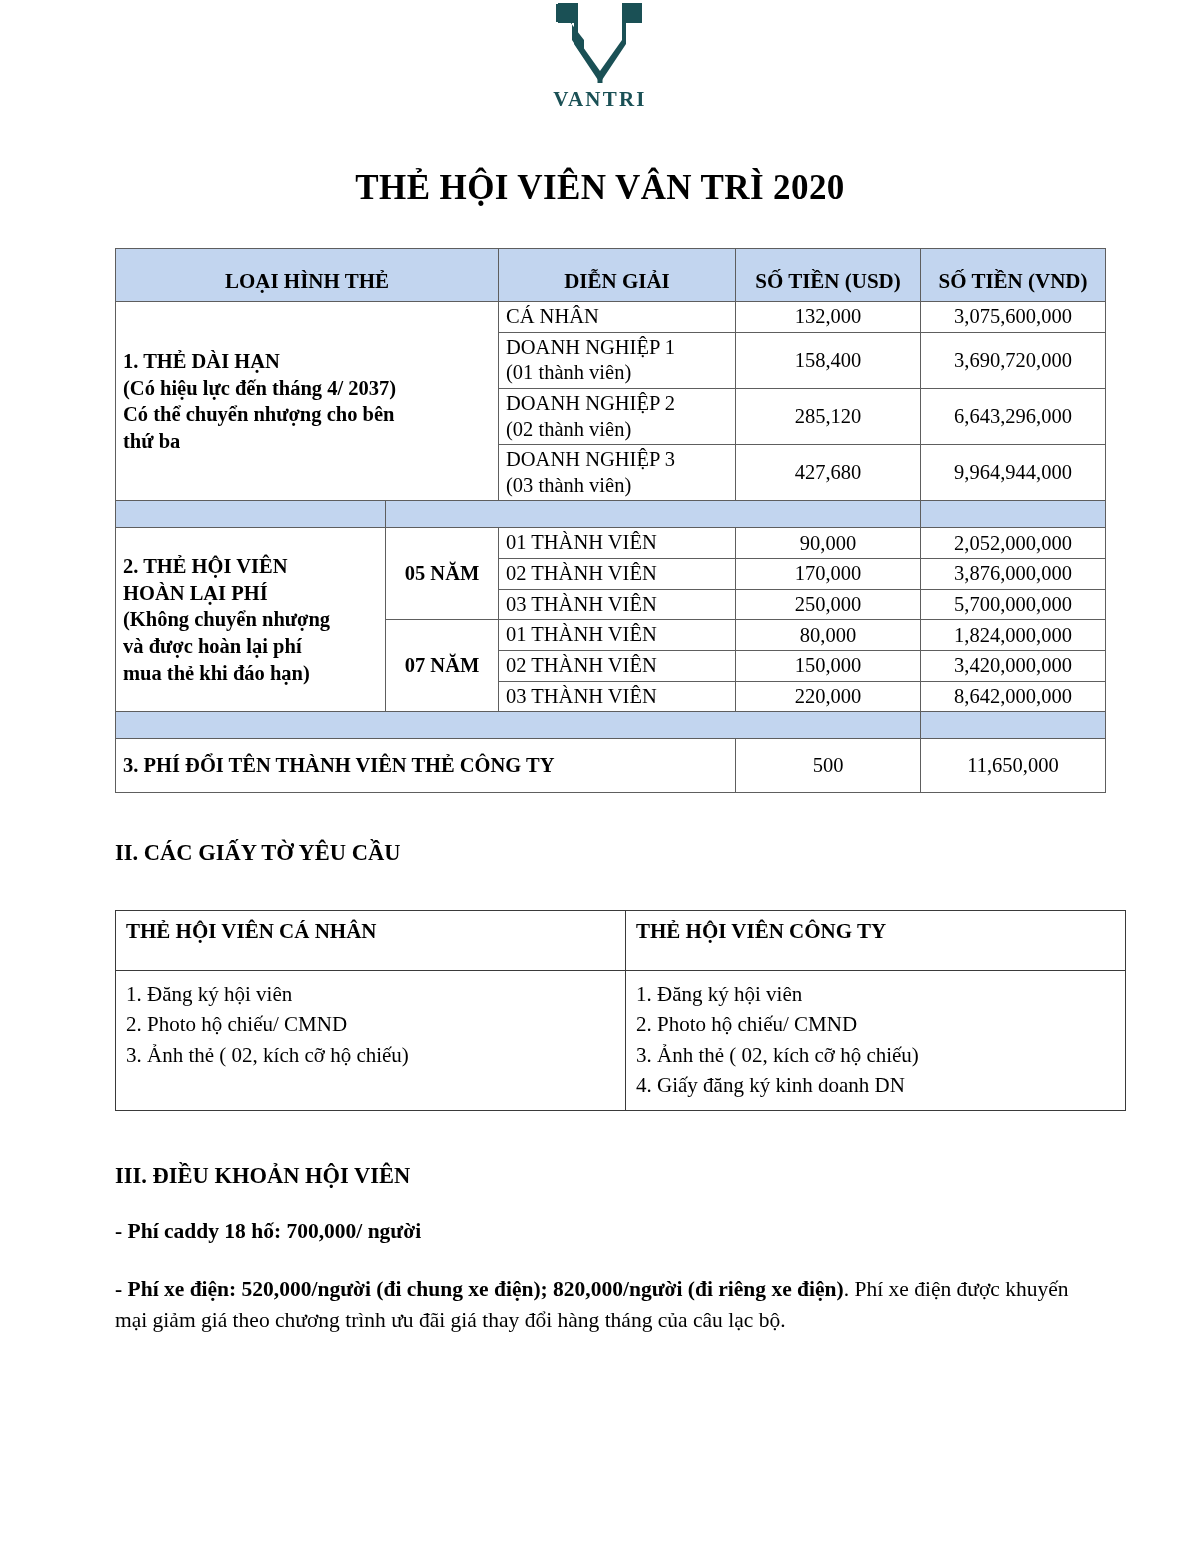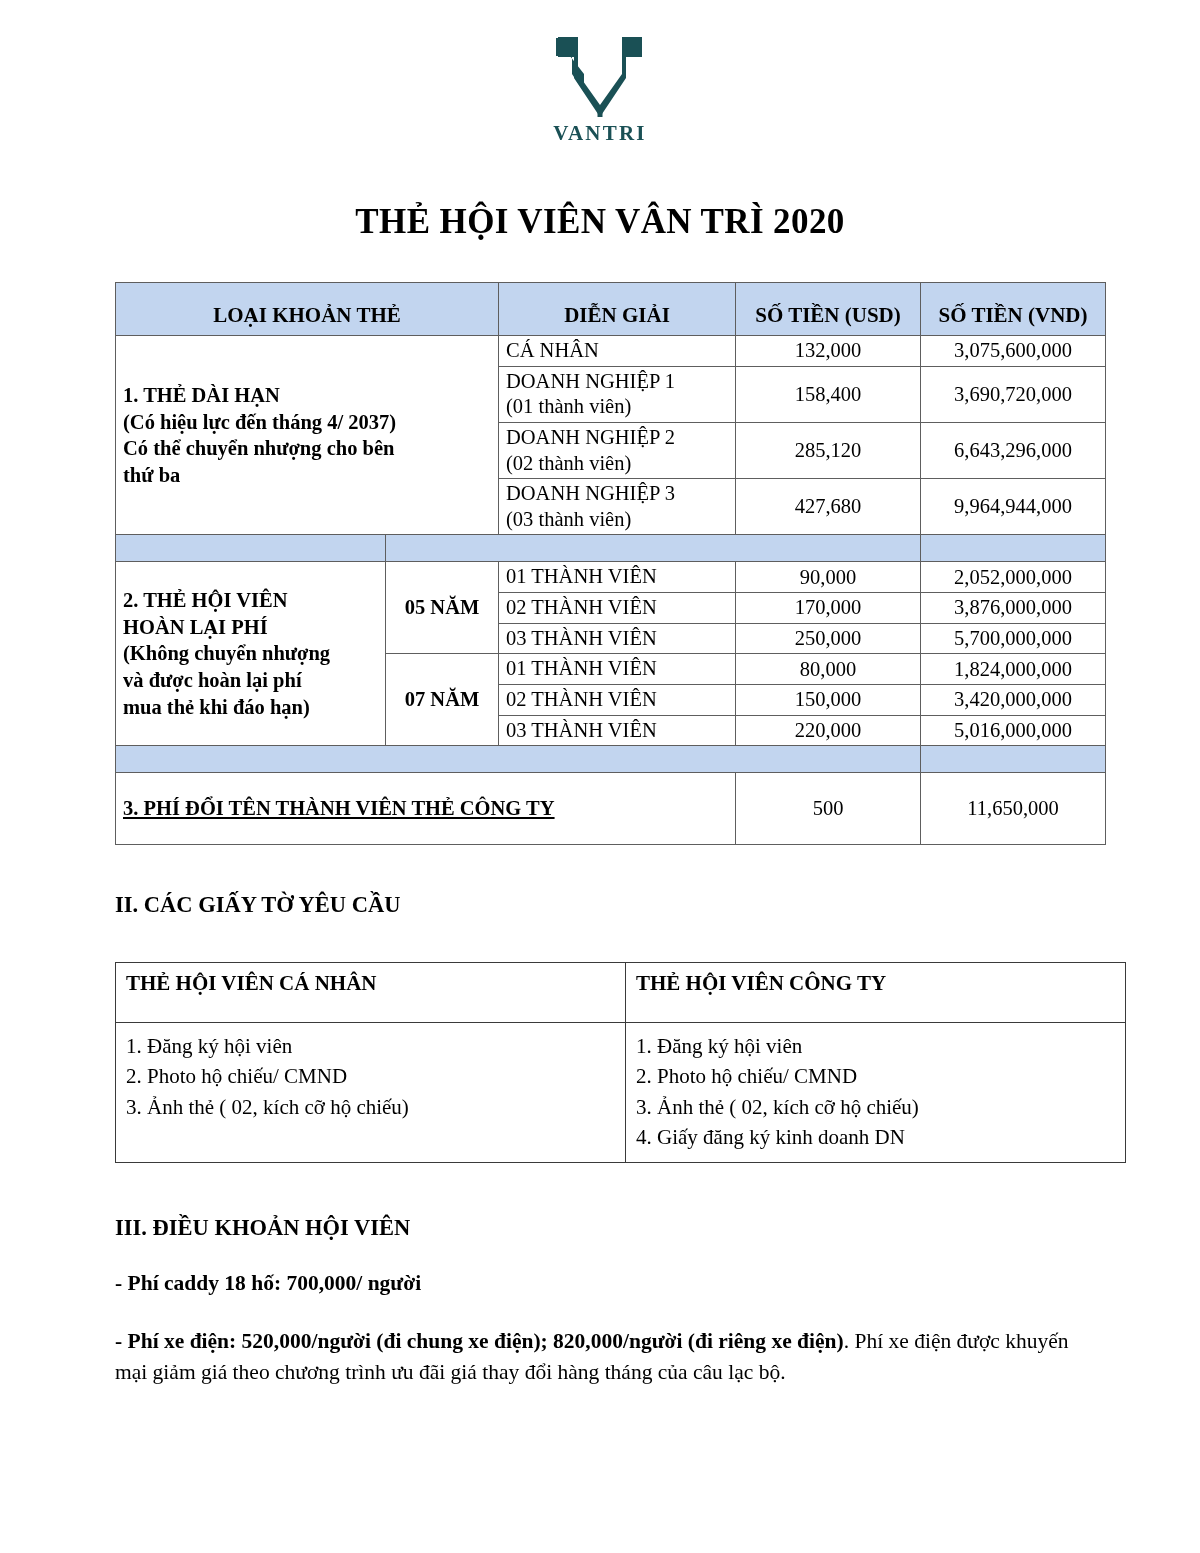--- a/index.html
+++ b/index.html
@@ -15,21 +15,20 @@
     font-family: "Liberation Serif", "DejaVu Serif", serif;
     color: #000000;
     position: relative;
     overflow: hidden;
   }
 
   
   .logo-block {
     width: 100%;
     text-align: center;
-    padding-top: 34px;
   }
   .logo-mark {
     display: block;
     margin: 0 auto;
   }
   .logo-word {
     font-family: "Liberation Serif", "DejaVu Serif", serif;
     font-weight: bold;
     font-size: 21px;
     letter-spacing: 2.2px;
@@ -103,23 +102,22 @@
     padding-left: 10px;
   }
   td.num {
     text-align: center;
     font-size: 21px;
   }
   td.rowtitle {
     font-weight: bold;
     font-size: 21.5px;
     padding-left: 12px;
-    height: 72px;
+    height: 54px;
     vertical-align: middle;
-    text-decoration: underline;
   }
 
   
   h2.sec {
     font-size: 22.5px;
     font-weight: bold;
     margin: 0;
     padding: 0;
   }
   .sec-ii-wrap { margin-top: 47px; }
@@ -190,21 +188,21 @@
   <table class="fee-table">
     <colgroup>
       <col class="c1">
         <col class="c2">
         <col class="c3">
         <col class="c4">
         <col class="c5">
     </colgroup>
     <tbody>
       <tr class="hdr">
-        <td colspan="2">LOẠI KHOẢN THẺ</td>
+        <td colspan="2">LOẠI HÌNH THẺ</td>
         <td>DIỄN GIẢI</td>
         <td>SỐ TIỀN (USD)</td>
         <td>SỐ TIỀN (VND)</td>
       </tr>
 
       <tr>
         <td class="cat" colspan="2" rowspan="4">
           <div>1. THẺ DÀI HẠN</div>
           <div class="sub">(Có hiệu lực đến tháng 4/ 2037)</div>
           <div class="sub">Có thể chuyển nhượng cho bên</div>
@@ -276,21 +274,21 @@
         <td class="num">1,824,000,000</td>
       </tr>
       <tr>
         <td class="desc">02 THÀNH VIÊN</td>
         <td class="num">150,000</td>
         <td class="num">3,420,000,000</td>
       </tr>
       <tr>
         <td class="desc">03 THÀNH VIÊN</td>
         <td class="num">220,000</td>
-        <td class="num">5,016,000,000</td>
+        <td class="num">8,642,000,000</td>
       </tr>
 
       <tr class="spacer">
         <td colspan="4"></td>
         <td></td>
       </tr>
 
       <tr>
         <td class="rowtitle" colspan="3">3. PHÍ ĐỔI TÊN THÀNH VIÊN THẺ CÔNG TY</td>
         <td class="num">500</td>

